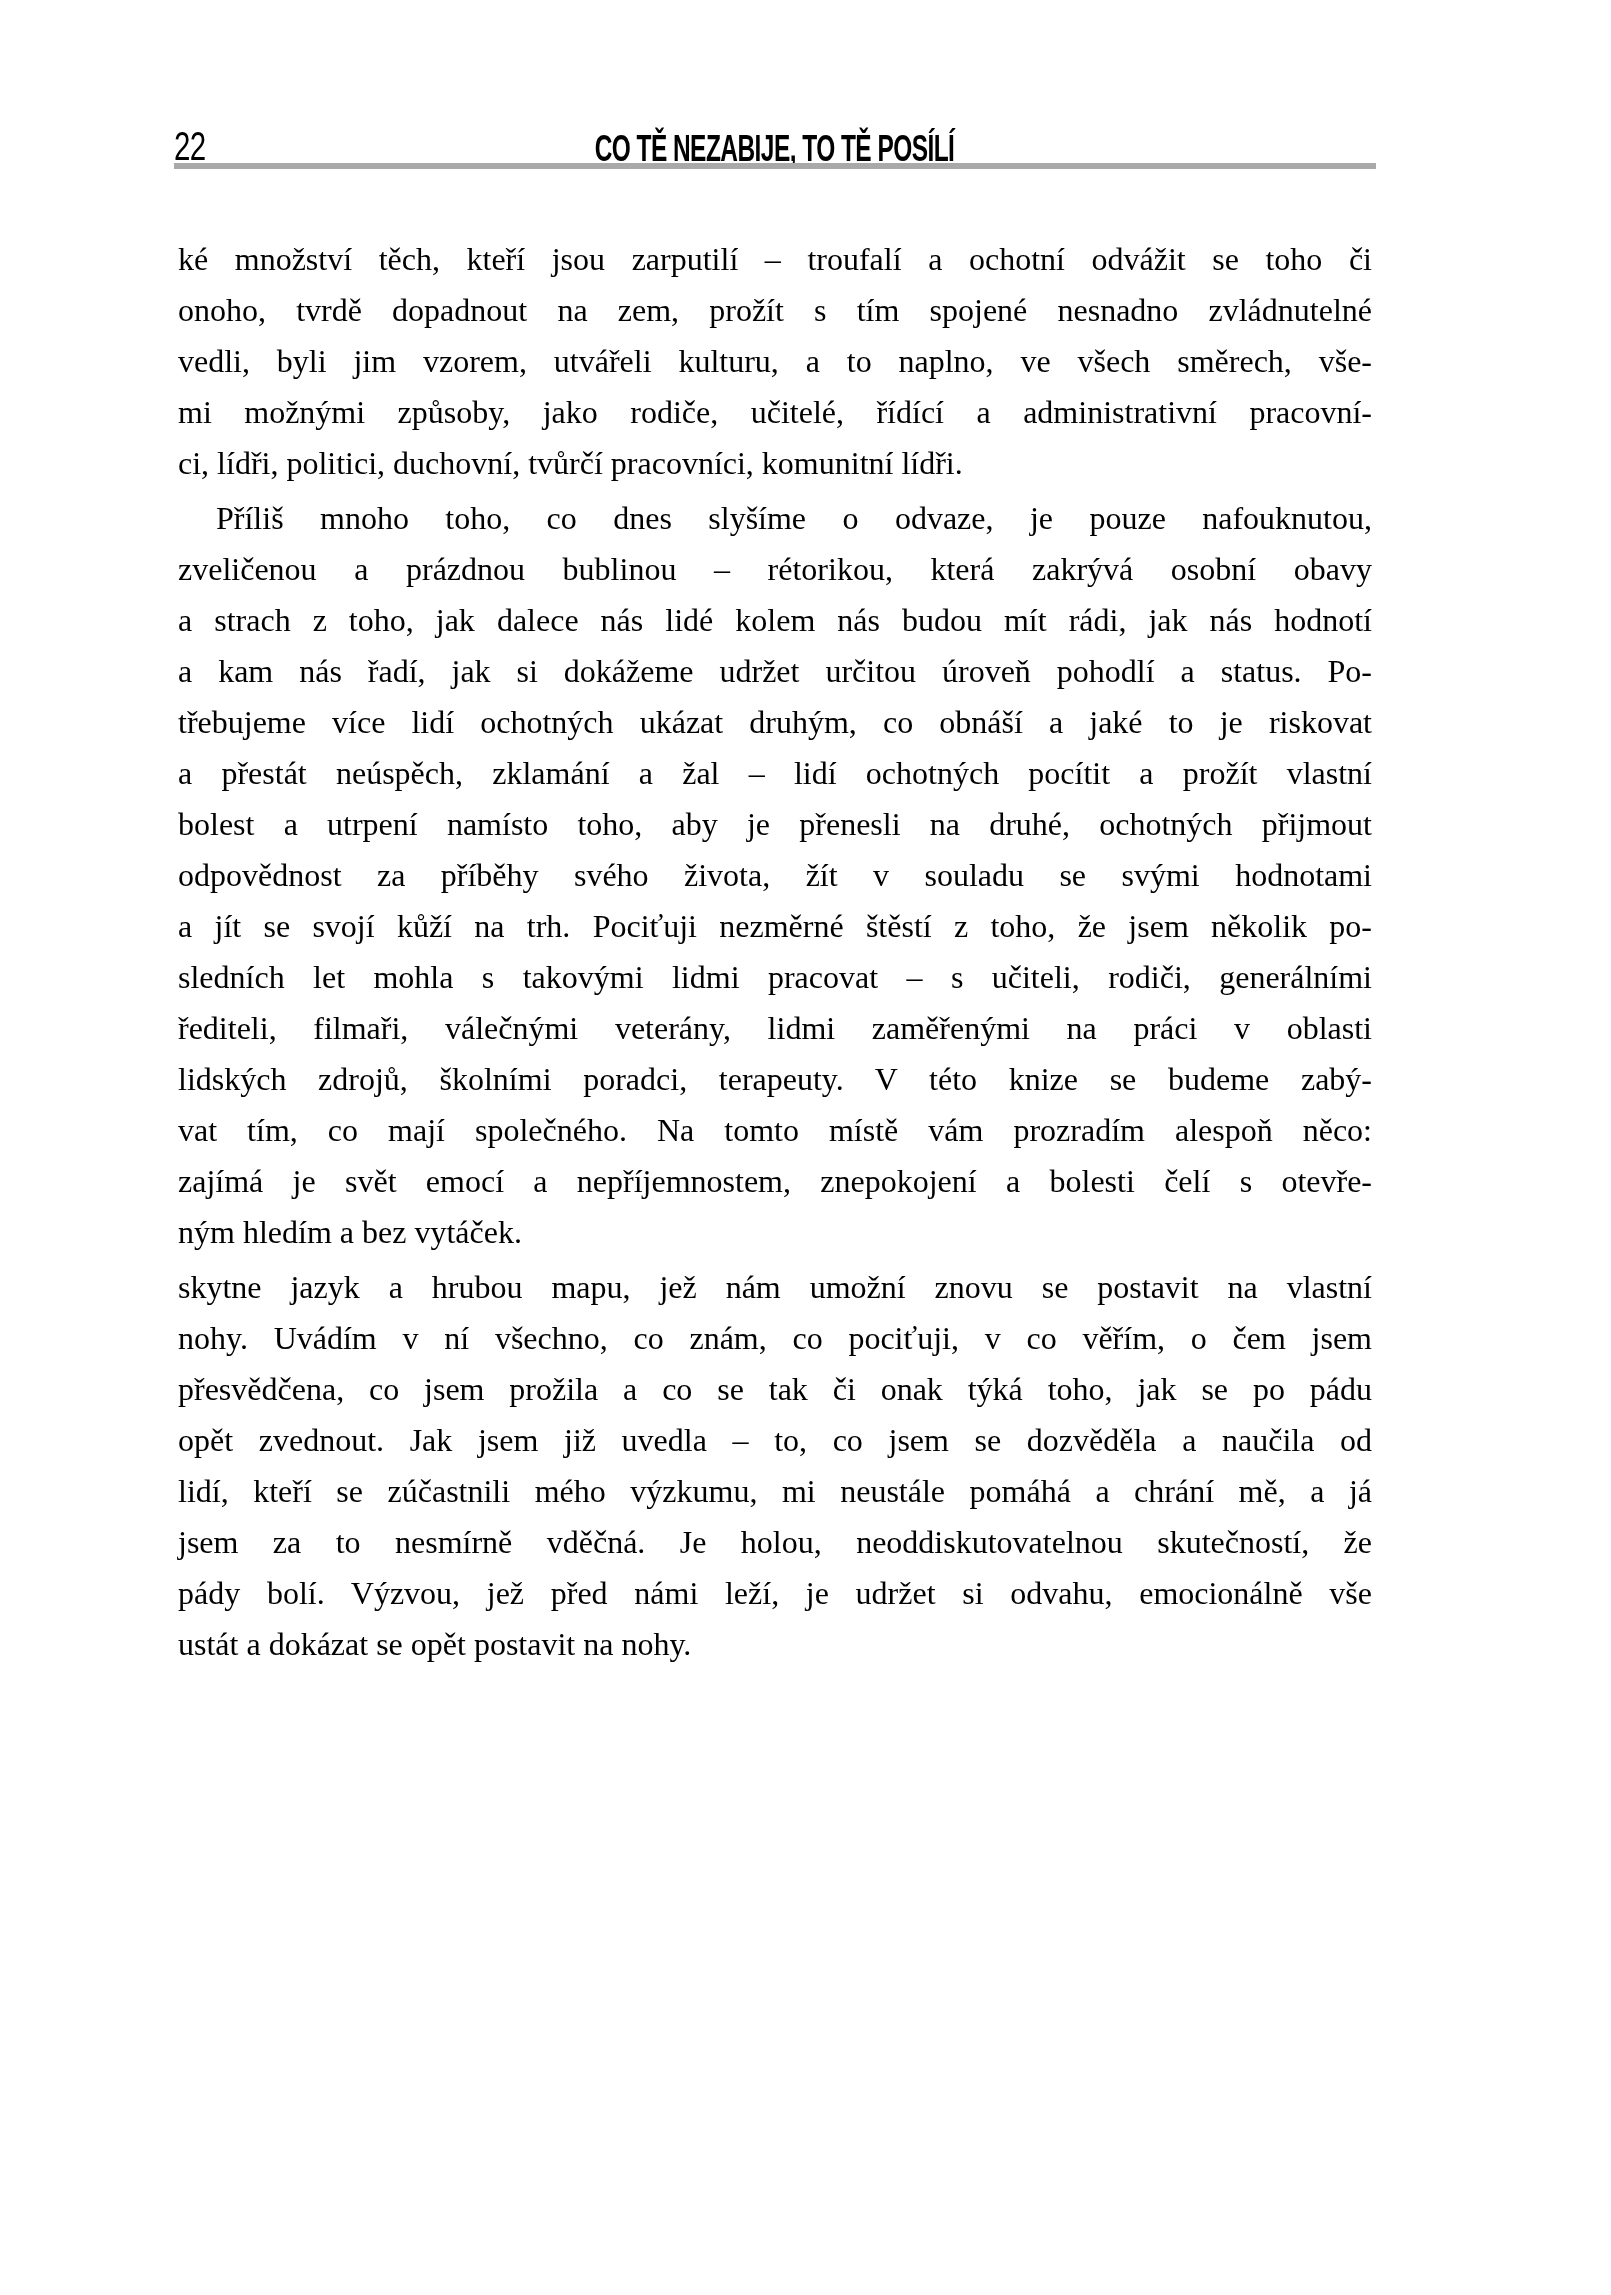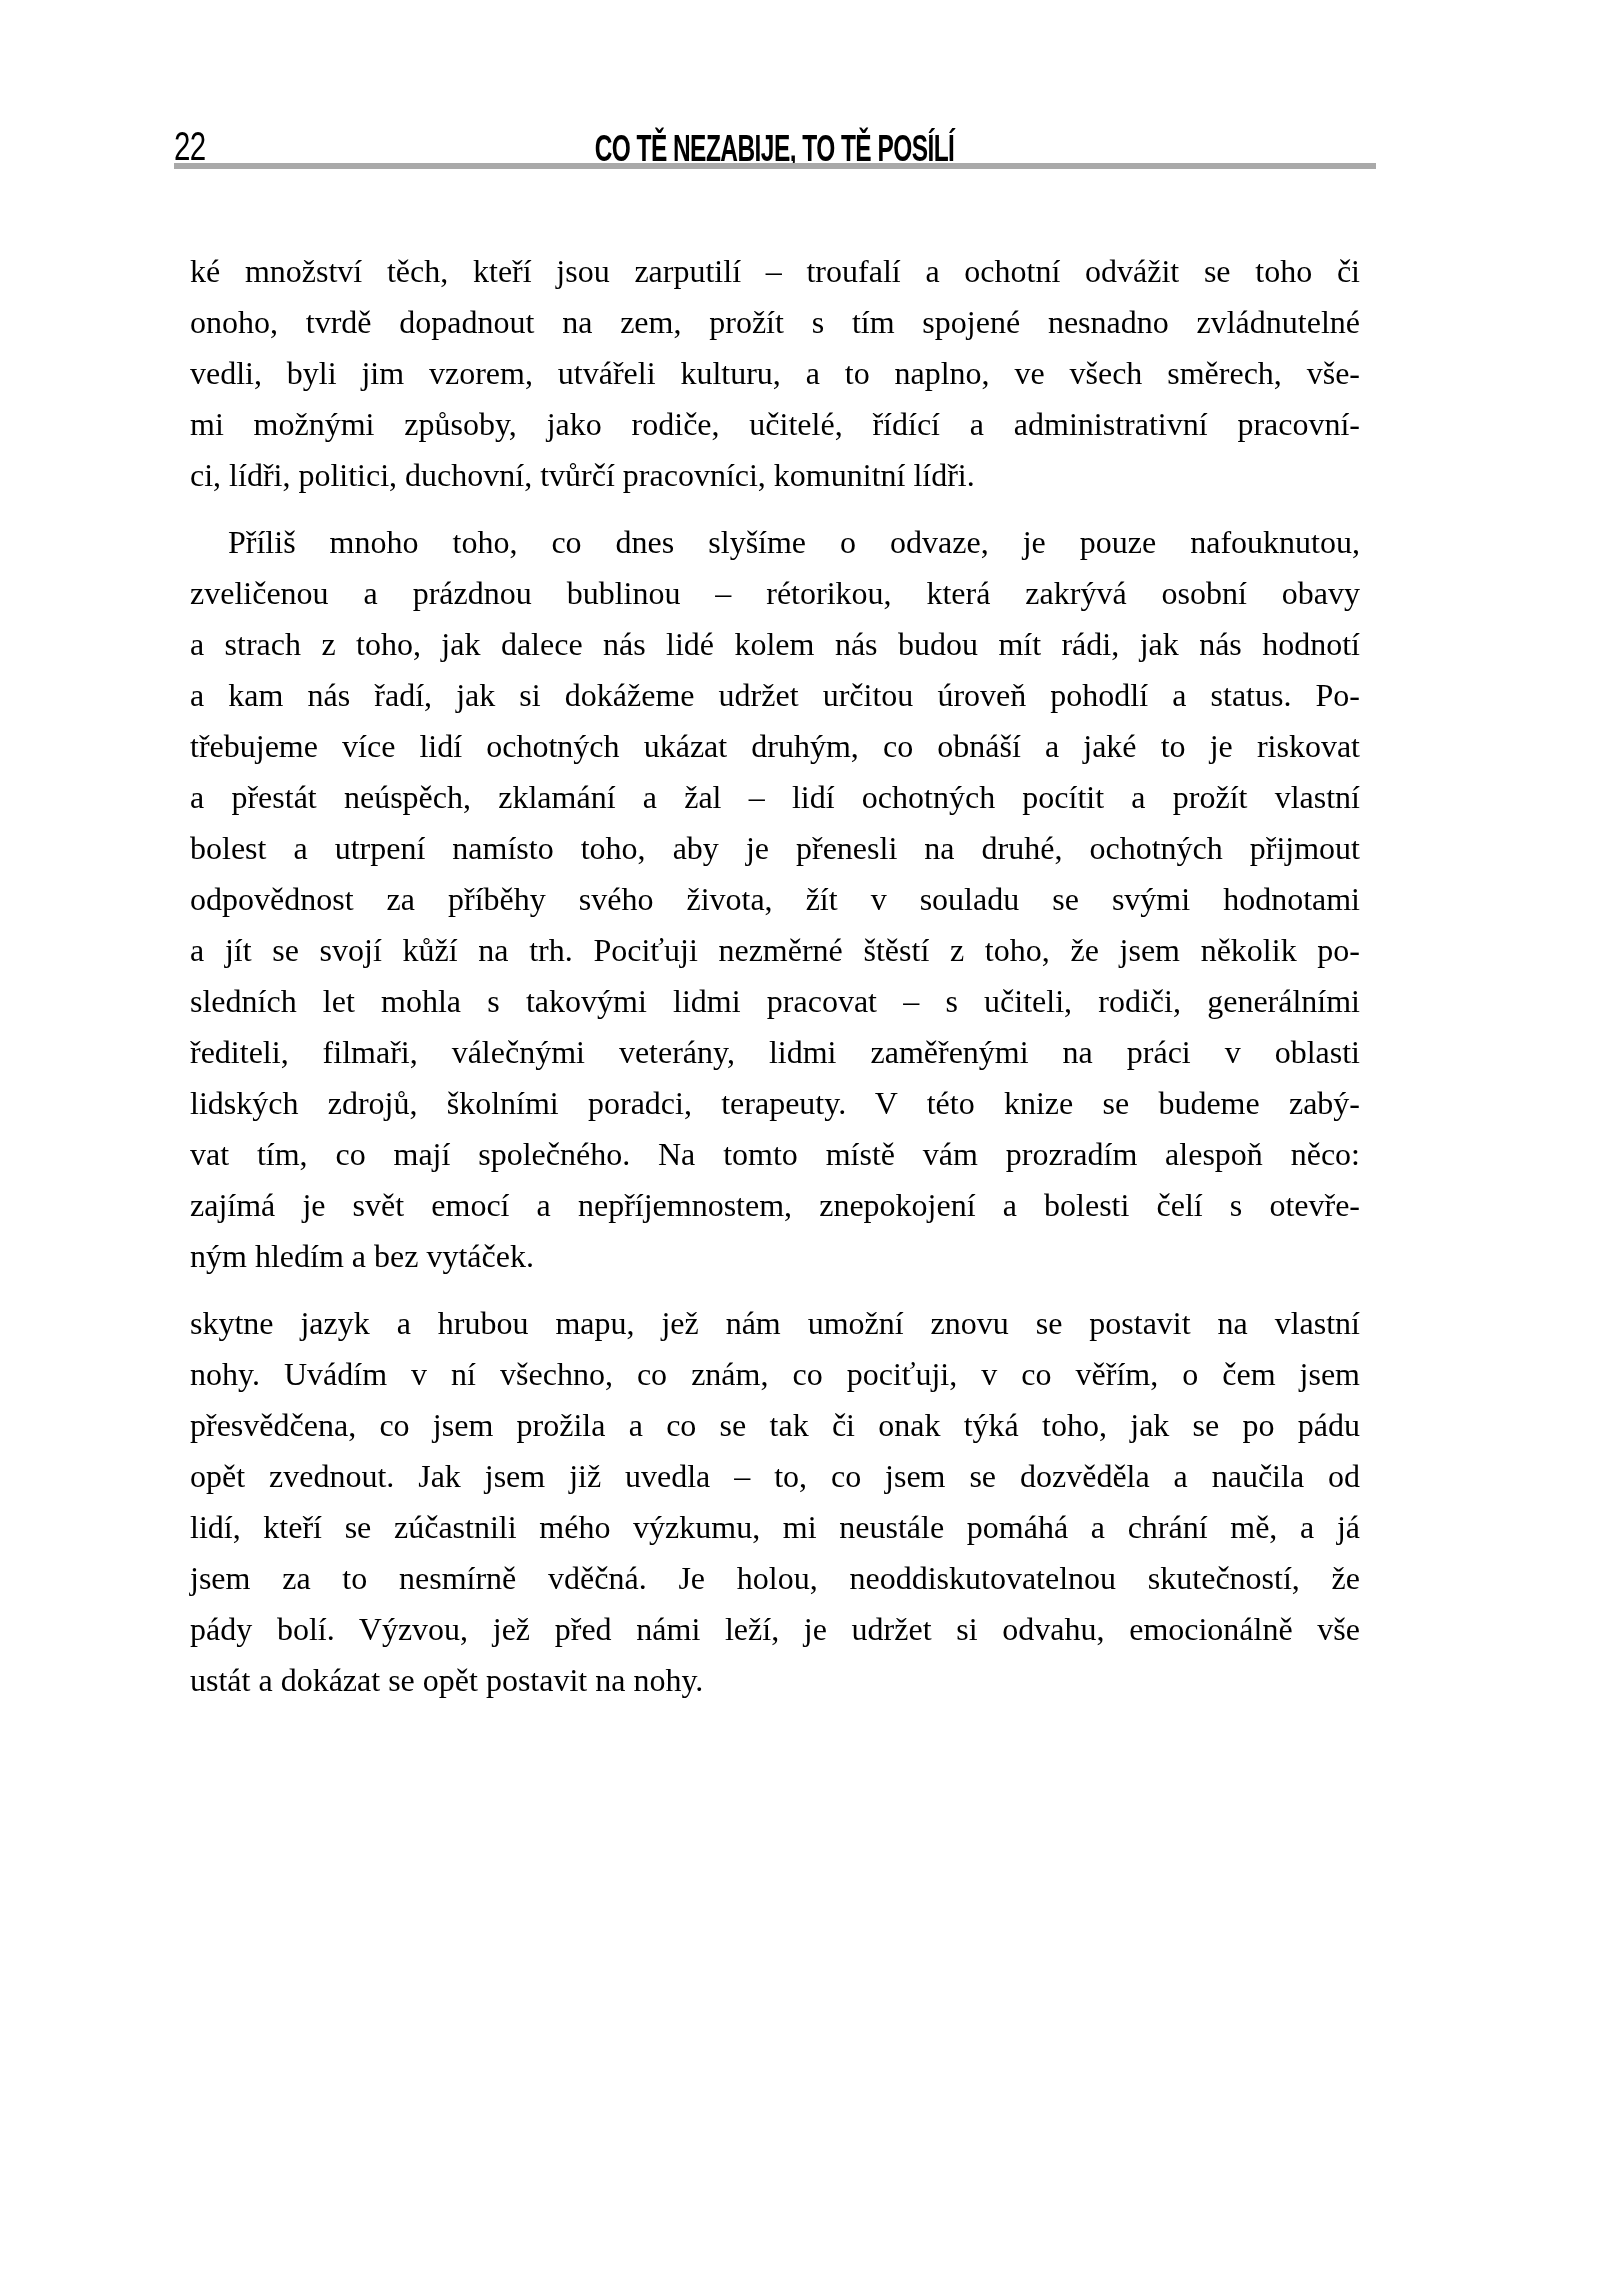--- a/index.html
+++ b/index.html
@@ -65,21 +65,21 @@
   
   .body-text {
     position: absolute;
     top: 230px;
     left: 174px;
     width: 1202px;
     font-family: "Liberation Serif", serif;
     font-size: 32px;
     line-height: 51px;
   }
-  .para { margin: 16px; padding: 0; }
+  .para { margin: 4px; padding: 0; }
   .line {
     text-align: justify;
     text-align-last: justify;
     text-justify: inter-word;
     white-space: normal;
     hyphens: none;
   }
   .line.last { text-align-last: left; }
   .para.indent .line.first { text-indent: 38px; }
 </style>

